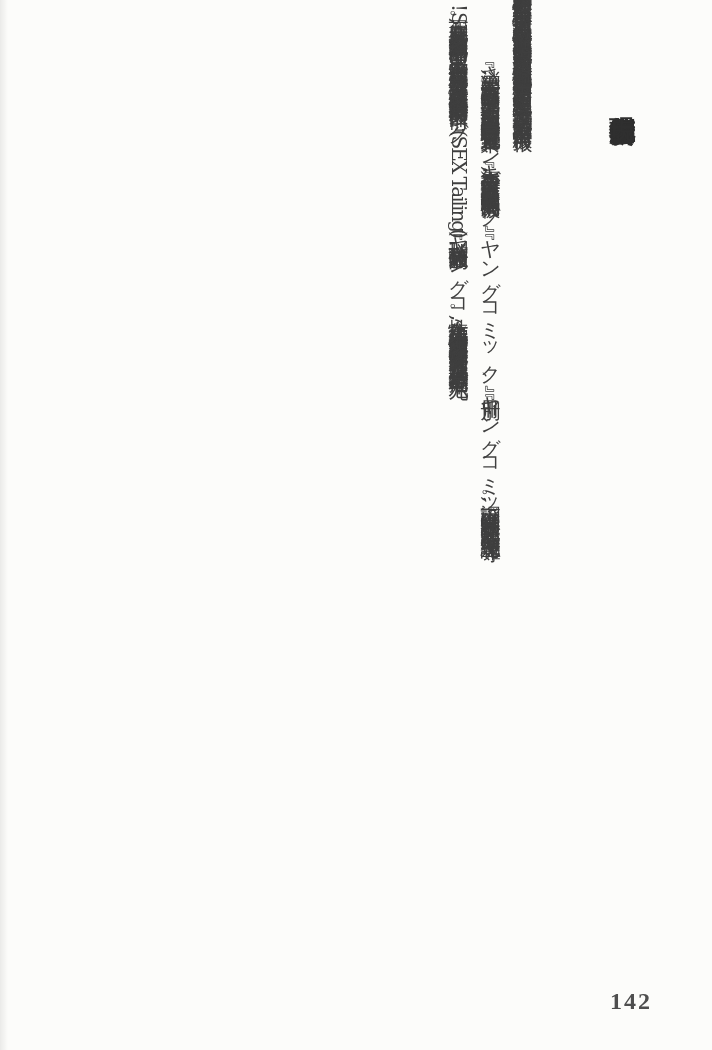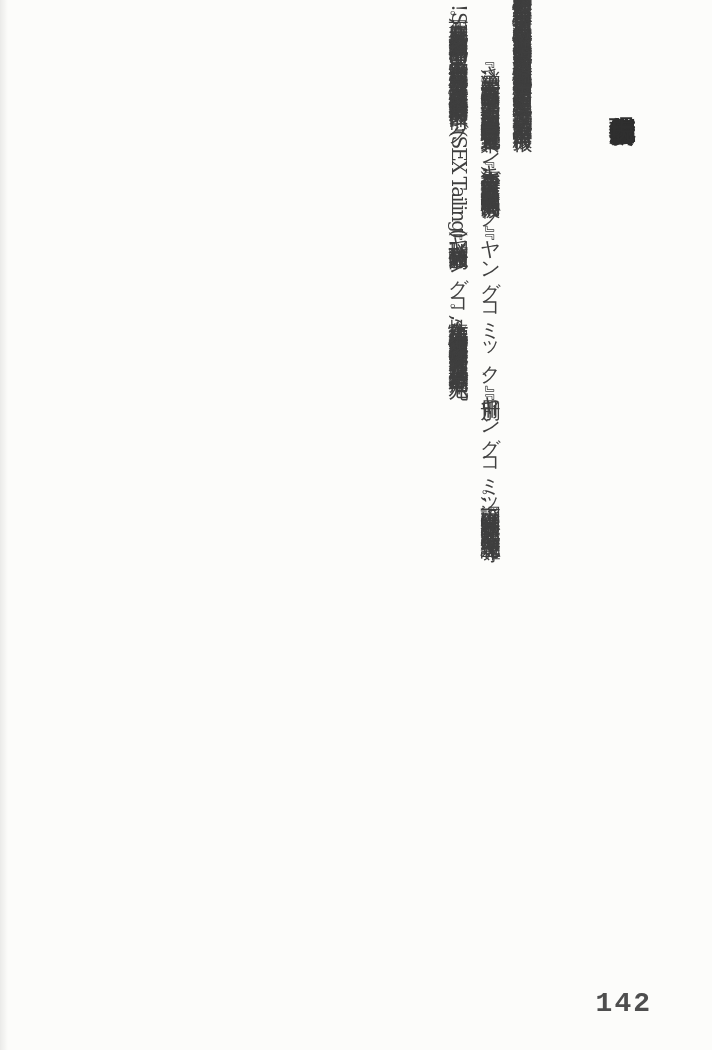--- a/index.html
+++ b/index.html
@@ -49,22 +49,22 @@
     letter-spacing: -2px;
     margin: 0;
   }
   .para.indent {
     text-indent: 20px;
   }
   .page-number {
     position: absolute;
     top: 988px;
     right: 60px;
-    font-family: Liberation Mono, monospace;
-    font-size: 28px;
+    font-family: Liberation Serif, serif;
+    font-size: 24px;
     font-weight: bold;
     letter-spacing: 2px;
     color: #4e4e4e;
   }
 </style>
 </head>
 <body>
 
 <div class="page">
   <div class="content">

